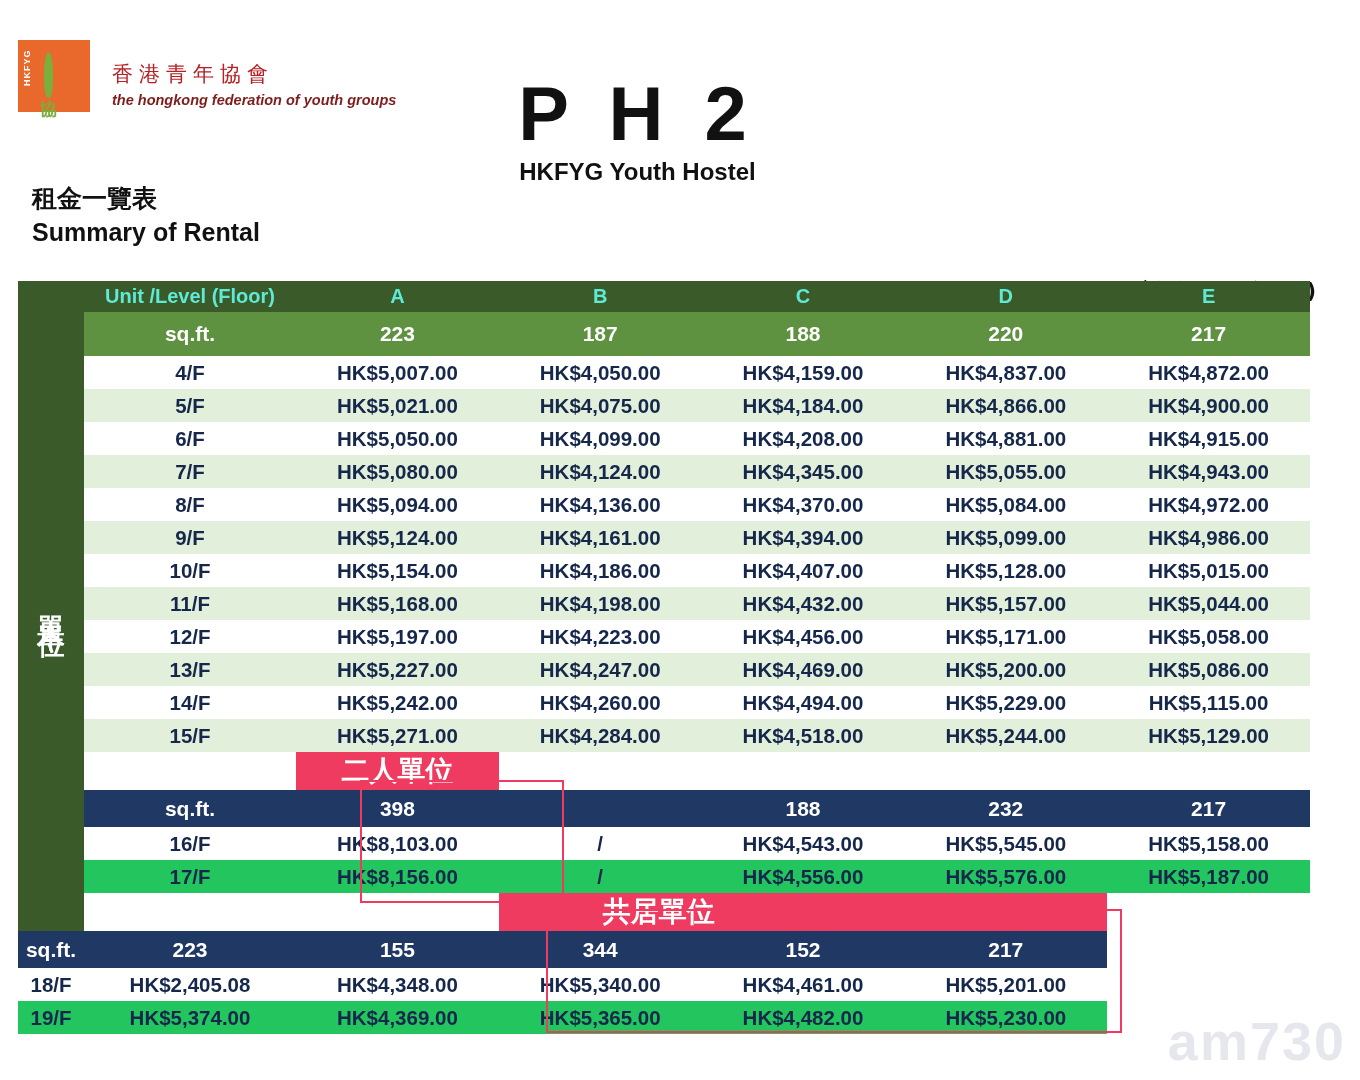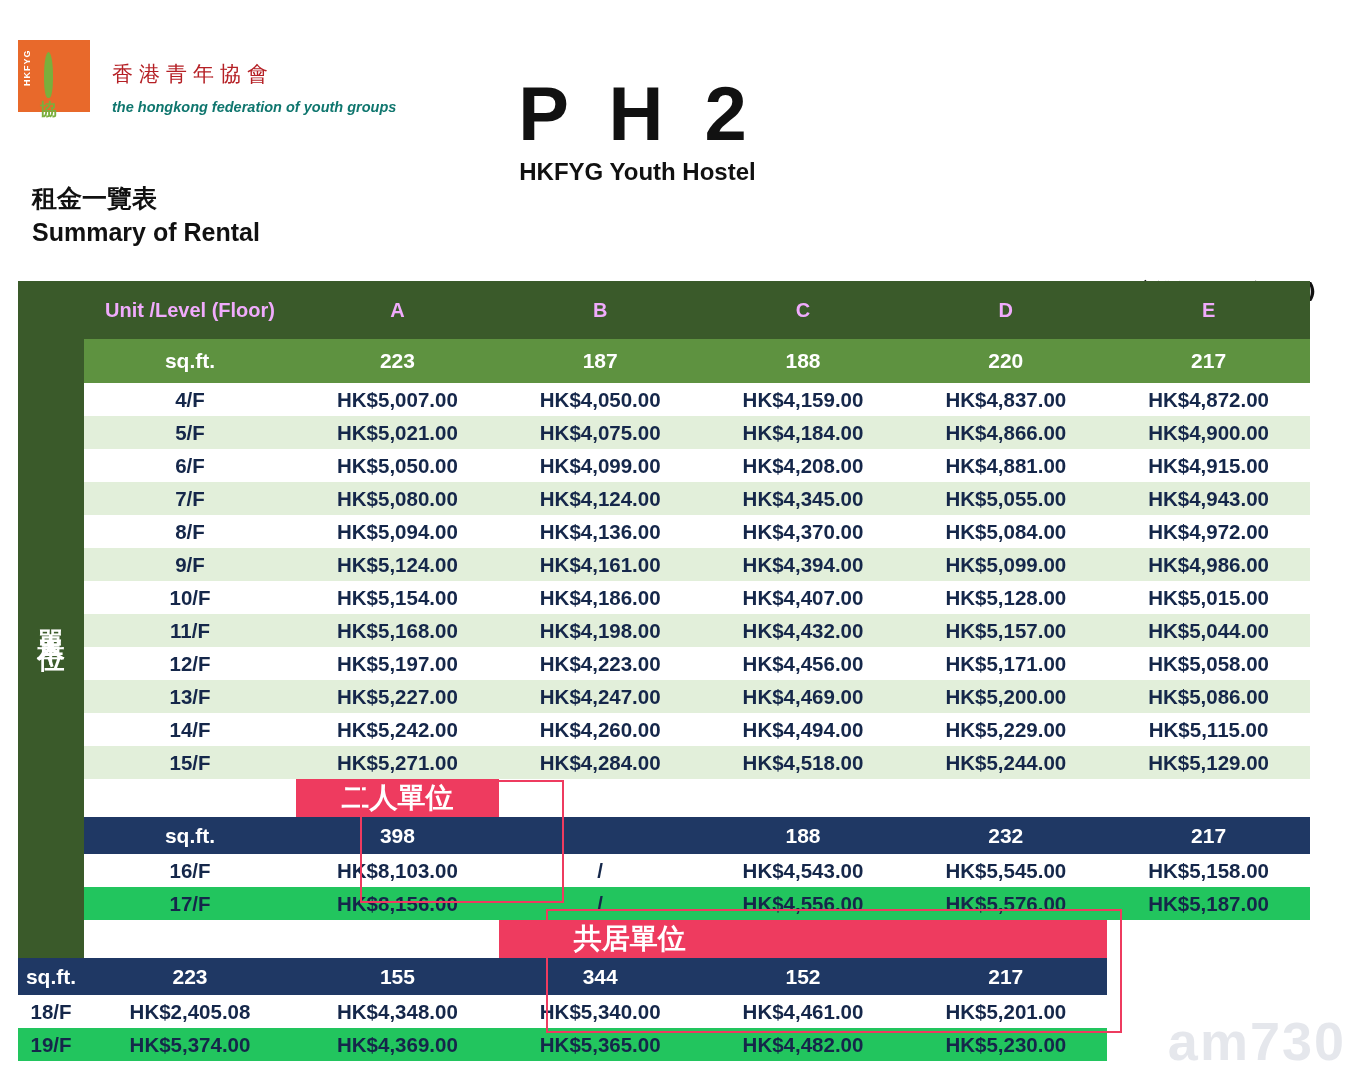--- a/index.html
+++ b/index.html
@@ -73,23 +73,23 @@
     font-weight: normal;
     color: #B52025;
     letter-spacing: 6px;
     line-height: 1.2;
     font-family: "DejaVu Sans", sans-serif;
   }
   .logo-en {
     font-size: 14.5px;
     font-weight: bold;
     font-style: italic;
-    color: #0f766e;
+    color: #7f1d1d;
     line-height: 1.3;
-    margin-top: 11px;
+    margin-top: 4px;
   }
 
   .center-title {
     position: absolute;
     left: 0;
     right: 0;
     top: 78px;
     text-align: center;
     pointer-events: none;
   }
@@ -170,25 +170,25 @@
     font-size: 27px;
     font-weight: bold;
     color: #ffffff;
     letter-spacing: 5px;
     font-family: "DejaVu Sans", sans-serif;
     display: inline-block;
   }
 
   .hdr-dark {
     background: #3A5A2A;
-    color: #f0abfc;
+    color: #5eead4;
     font-size: 20px;
     font-weight: bold;
     text-align: center;
-    height: 58px;
+    height: 31px;
     vertical-align: middle;
   }
   .hdr-dark.left-pad { text-align: center; }
   .hdr-mid {
     background: #5E9240;
     color: #ffffff;
     font-size: 21px;
     font-weight: bold;
     text-align: center;
     height: 44px;
@@ -227,21 +227,21 @@
   .pink-band {
     background: #EE3B5F;
     color: #FFFFFF;
     font-size: 28px;
     font-weight: bold;
     text-align: center;
     height: 30px;
     vertical-align: middle;
     font-family: "DejaVu Sans", sans-serif;
   }
-  .pink-band.left-align { text-align: left; padding-left: 75px; }
+  .pink-band.left-align { text-align: left; padding-left: 104px; }
 
   
   .redbox {
     position: absolute;
     border: 2.5px solid #EE3B5F;
     pointer-events: none;
     box-sizing: border-box;
   }
 
   .watermark {

